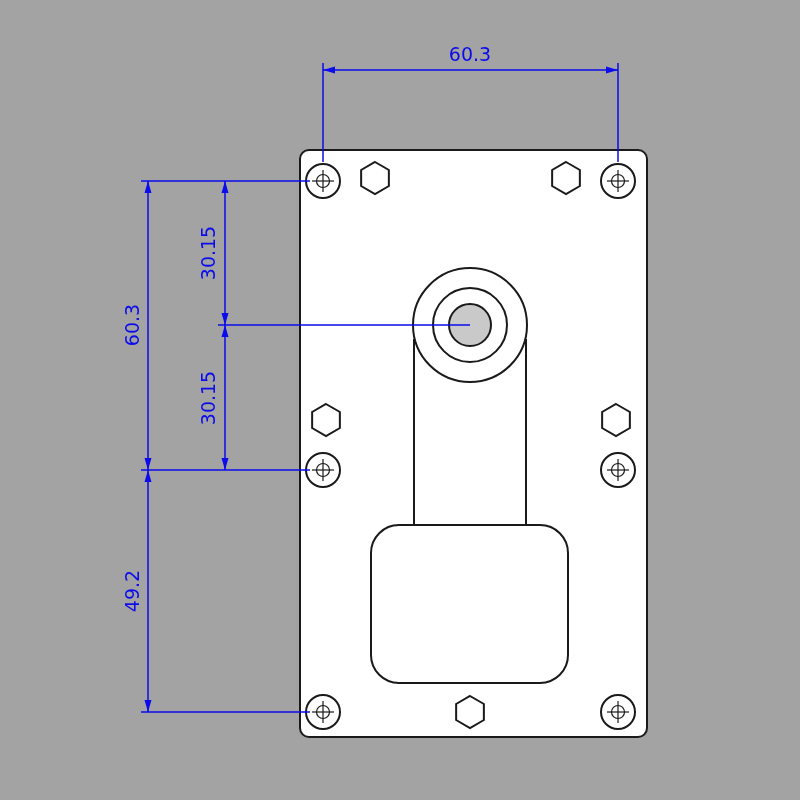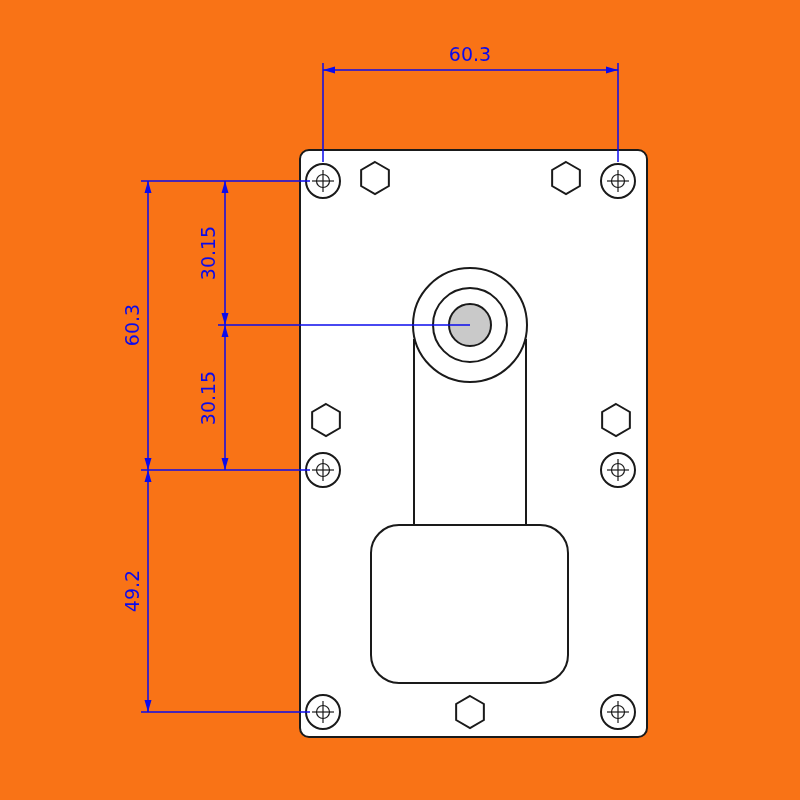--- a/index.html
+++ b/index.html
@@ -7,21 +7,21 @@
     padding: 0;
     background: #ffffff;
     width: 800px;
     height: 800px;
     overflow: hidden;
   }
   #stage {
     width: 800px;
     height: 800px;
     position: relative;
-    background: #f97316;
+    background: #a3a3a3;
   }
   svg { display: block; }
   .ink {
     stroke: var(--ink, #1a1a1a);
     fill: none;
     stroke-width: 2;
   }
   .ink-thin {
     stroke: var(--ink, #1a1a1a);
     fill: none;

